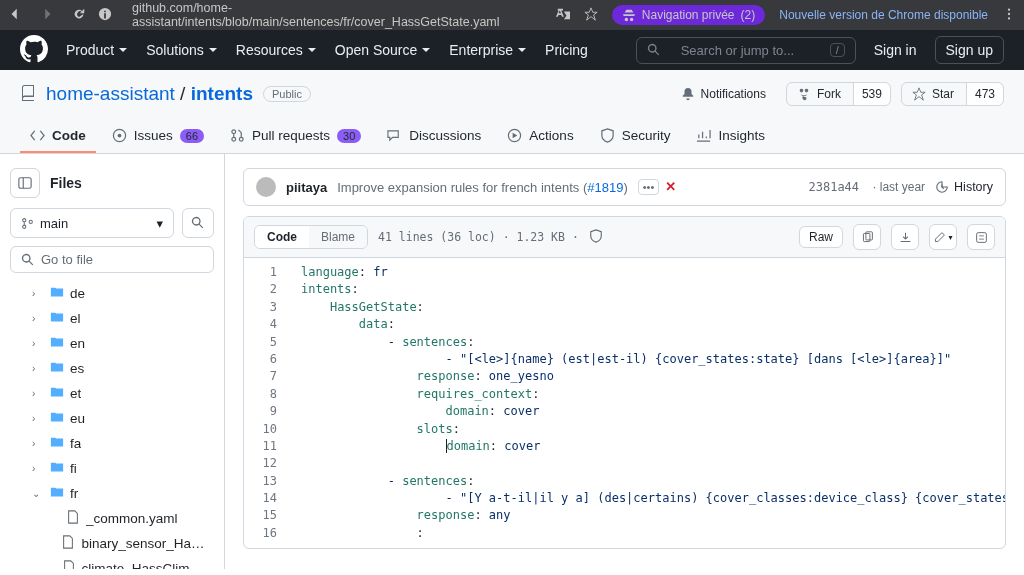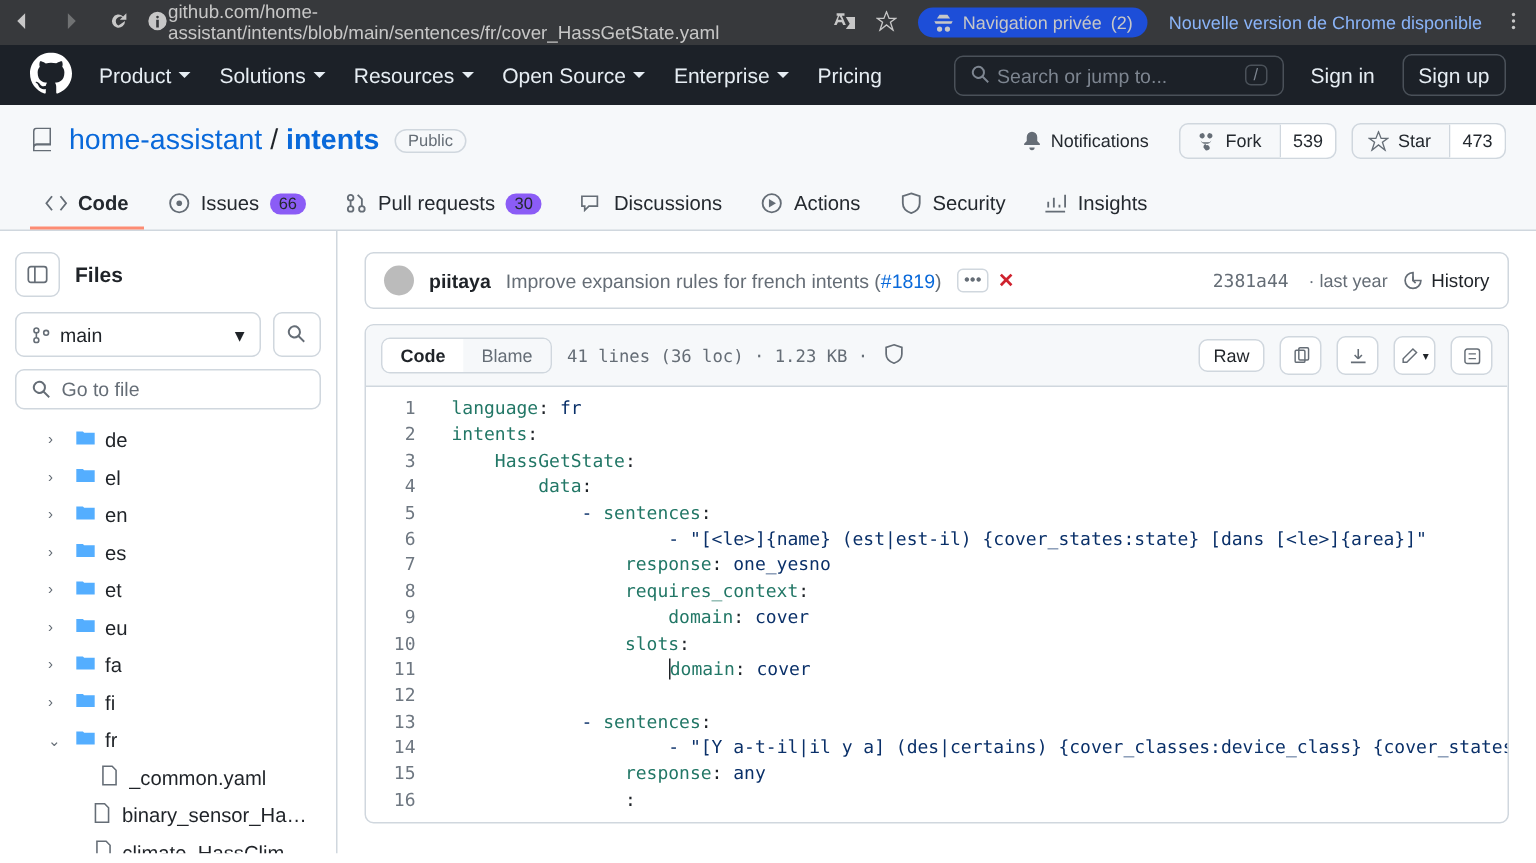--- a/index.html
+++ b/index.html
@@ -1,34 +1,34 @@
 <!DOCTYPE html>
 <html><head>
 <meta charset="utf-8">
 <style>
 * { margin: 0; padding: 0; box-sizing: border-box; }
 body { font-family: -apple-system, BlinkMacSystemFont, "Segoe UI", Helvetica, Arial, sans-serif; font-size: 14px; color: #1f2328; background: #fff; }
 
 
 .browser-bar { background: #37393c; height: 30px; display: flex; align-items: center; padding: 0 8px; gap: 12px; color: #c7c7c7; }
 .browser-bar .nav-icons { display: flex; gap: 18px; }
-.browser-bar .url-area { display: flex; align-items: center; gap: 0; flex: 1; font-size: 12.5px; }
+.browser-bar .url-area { display: flex; align-items: center; gap: 20px; flex: 1; font-size: 12.5px; }
 .browser-bar .right-icons { display: flex; align-items: center; gap: 14px; font-size: 12px; }
-.browser-bar .incognito { background: #1d4ed8; padding: 3px 10px; border-radius: 12px; display: flex; gap: 6px; align-items: center; }
+.browser-bar .incognito { background: #6d28d9; padding: 3px 10px; border-radius: 12px; display: flex; gap: 6px; align-items: center; }
 .browser-bar .update { color: #8ab4f8; }
 .browser-bar svg { width: 14px; height: 14px; fill: #c7c7c7; }
 
 
 .gh-nav { background: #1c2128; height: 40px; display: flex; align-items: center; padding: 0 20px; gap: 18px; color: #e6edf3; }
 .gh-nav .logo svg { width: 28px; height: 28px; fill: #fff; }
 .gh-nav .menu { display: flex; gap: 18px; }
 .gh-nav .menu-item { display: flex; align-items: center; gap: 4px; font-size: 14px; cursor: pointer; }
 .gh-nav .menu-item svg { width: 10px; height: 10px; fill: #e6edf3; }
 .gh-nav .spacer { flex: 1; }
-.gh-nav .search-box { display: flex; align-items: center; gap: 4px; border: 1px solid #4a5159; border-radius: 6px; padding: 5px 10px; width: 220px; color: #7d8590; font-size: 13px; }
+.gh-nav .search-box { display: flex; align-items: center; gap: 20px; border: 1px solid #4a5159; border-radius: 6px; padding: 5px 10px; width: 220px; color: #7d8590; font-size: 13px; }
 .gh-nav .search-box .slash { border: 1px solid #4a5159; border-radius: 4px; padding: 0 5px; font-size: 11px; margin-left: auto; }
 .gh-nav .signin { cursor: pointer; }
 .gh-nav .signup { border: 1px solid #4a5159; border-radius: 6px; padding: 5px 10px; cursor: pointer; }
 
 
 .repo-header { padding: 12px 20px 0; border-bottom: 1px solid #d0d7de; background: #f6f8fa; }
 .repo-title-row { display: flex; align-items: center; gap: 10px; margin-bottom: 14px; }
 .repo-icon svg { width: 16px; height: 16px; fill: #656d76; }
 .repo-name { font-size: 19px; color: #0969da; }
 .repo-name a { color: #0969da; text-decoration: none; }

